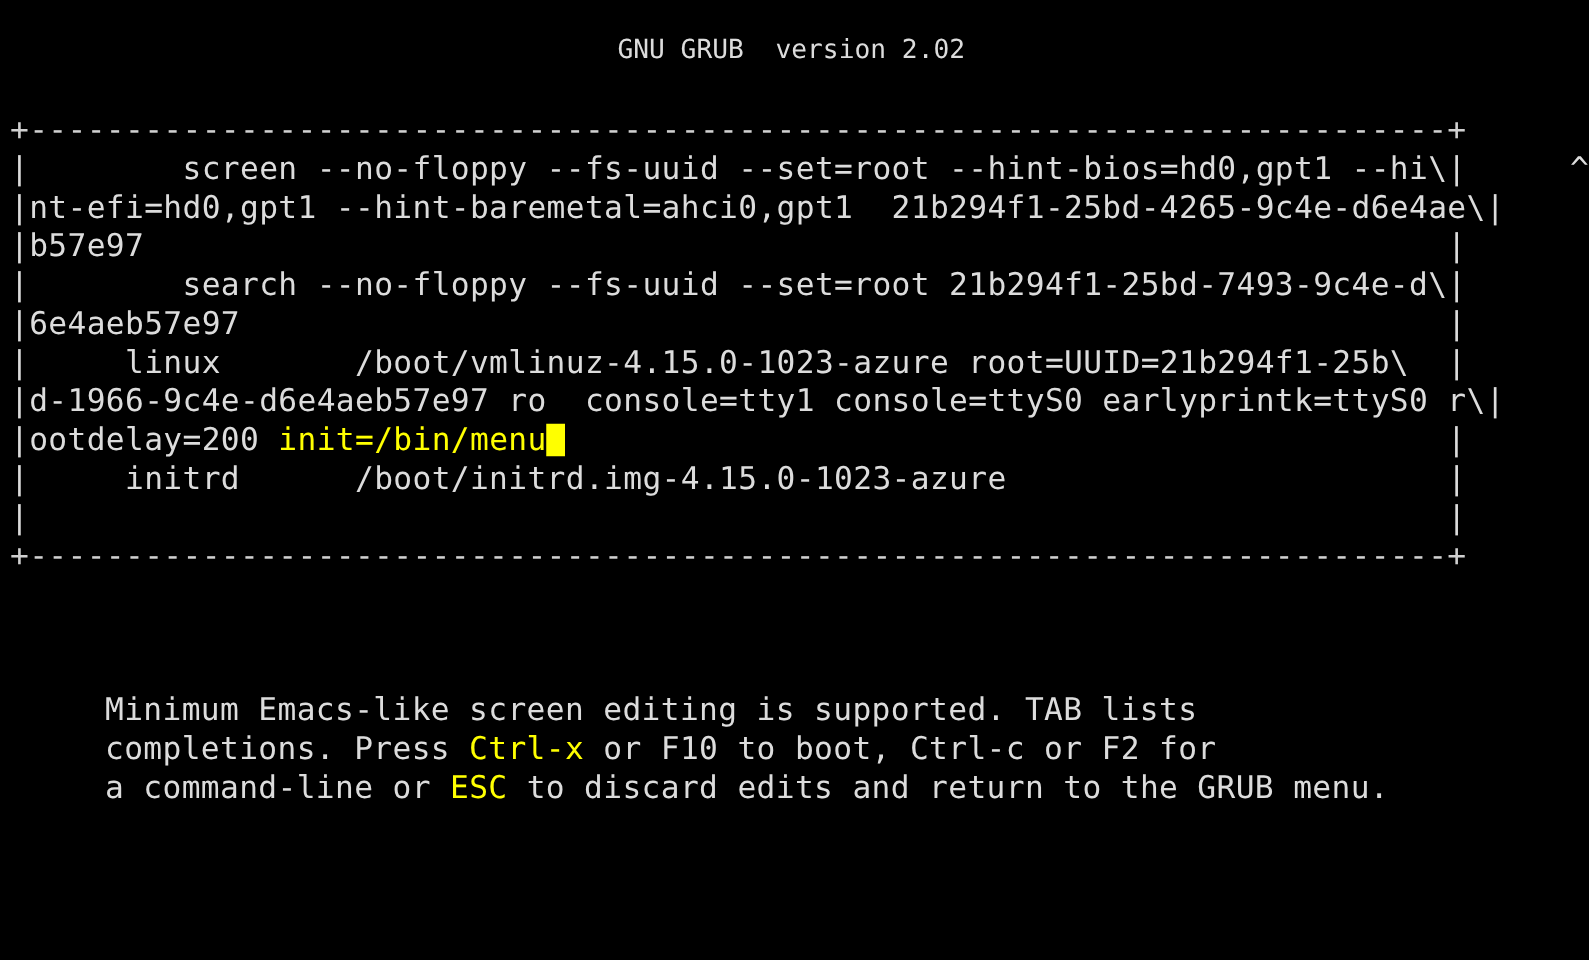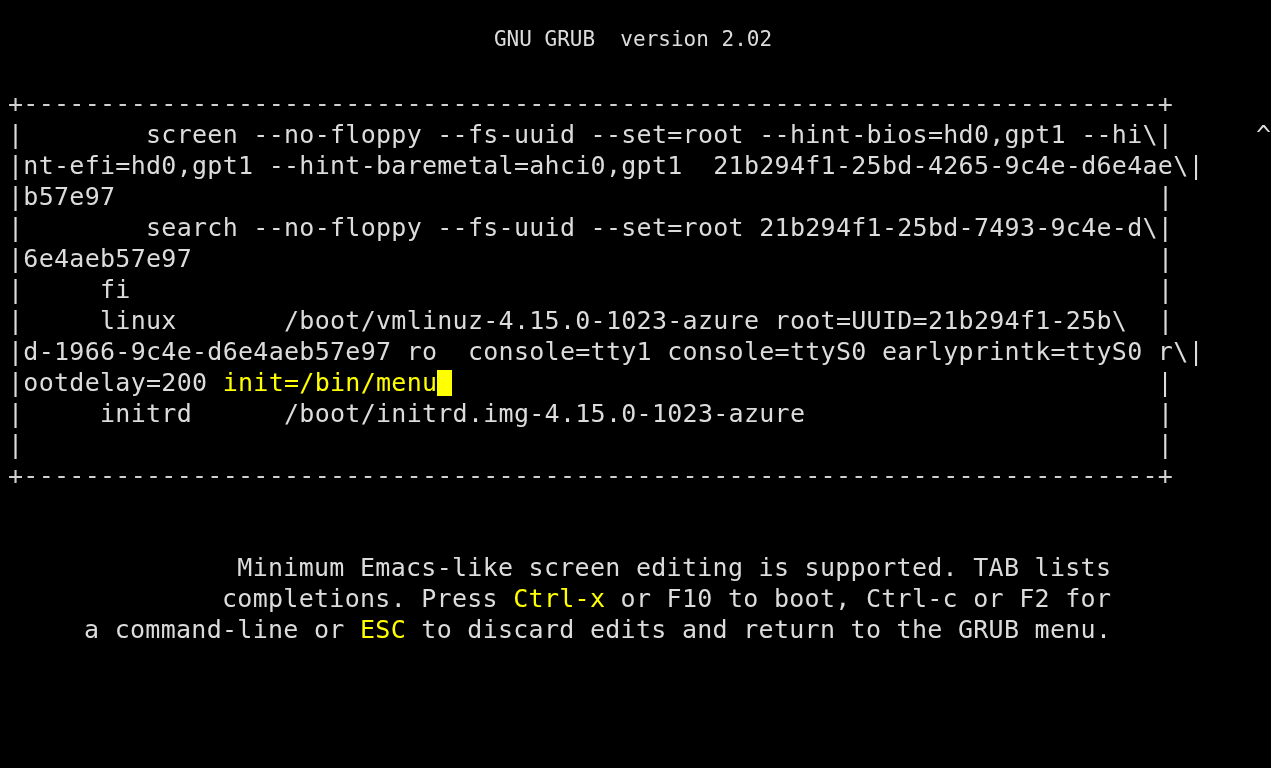--- a/index.html
+++ b/index.html
@@ -91,41 +91,39 @@
   
   .help {
     position: absolute;
     left: 84px;
     top: 552px;
     font-size: 25px;
     line-height: 31px;
     white-space: pre;
     color: #dcdcdc;
     letter-spacing: 0.28px;
-    text-align: right;
   }
   .help-line { height: 31px; }
 </style>
 </head>
 <body>
 
 <div id="screen">
 
   <div class="title-row">GNU GRUB  version 2.02</div>
 
   <div class="box">
     <div class="row border-row">+--------------------------------------------------------------------------+</div>
 
     <div id="box-lines">
         <div class="row content-row"><span class="txt-white">|</span><span class="txt-white">        screen --no-floppy --fs-uuid --set=root --hint-bios=hd0,gpt1 --hi\</span><span class="txt-white"></span><span class="txt-white">|</span></div>
         <div class="row content-row"><span class="txt-white">|</span><span class="txt-white">nt-efi=hd0,gpt1 --hint-baremetal=ahci0,gpt1  21b294f1-25bd-4265-9c4e-d6e4ae\</span><span class="txt-white"></span><span class="txt-white">|</span></div>
         <div class="row content-row"><span class="txt-white">|</span><span class="txt-white">b57e97</span><span class="txt-white">                                                                    </span><span class="txt-white">|</span></div>
         <div class="row content-row"><span class="txt-white">|</span><span class="txt-white">        search --no-floppy --fs-uuid --set=root 21b294f1-25bd-7493-9c4e-d\</span><span class="txt-white"></span><span class="txt-white">|</span></div>
         <div class="row content-row"><span class="txt-white">|</span><span class="txt-white">6e4aeb57e97</span><span class="txt-white">                                                               </span><span class="txt-white">|</span></div>
-        <div class="row content-row"><span class="txt-white">|</span><span class="txt-white">     fi</span><span class="txt-white">                                                                   </span><span class="txt-white">|</span></div>
         <div class="row content-row"><span class="txt-white">|</span><span class="txt-white">     linux       /boot/vmlinuz-4.15.0-1023-azure root=UUID=21b294f1-25b\</span><span class="txt-white">  </span><span class="txt-white">|</span></div>
         <div class="row content-row"><span class="txt-white">|</span><span class="txt-white">d-1966-9c4e-d6e4aeb57e97 ro  console=tty1 console=ttyS0 earlyprintk=ttyS0 r\</span><span class="txt-white"></span><span class="txt-white">|</span></div>
         <div class="row content-row"><span class="txt-white">|</span><span class="txt-white">ootdelay=200 </span><span class="txt-yellow">init=/bin/menu</span><span class="cursor"></span><span class="txt-white">                                              </span><span class="txt-white">|</span></div>
         <div class="row content-row"><span class="txt-white">|</span><span class="txt-white">     initrd      /boot/initrd.img-4.15.0-1023-azure</span><span class="txt-white">                       </span><span class="txt-white">|</span></div>
         <div class="row content-row"><span class="txt-white">|</span><span class="txt-white"></span><span class="txt-white">                                                                          </span><span class="txt-white">|</span></div>
       </div>
 
     <div class="row border-row">+--------------------------------------------------------------------------+</div>
   </div>
 

